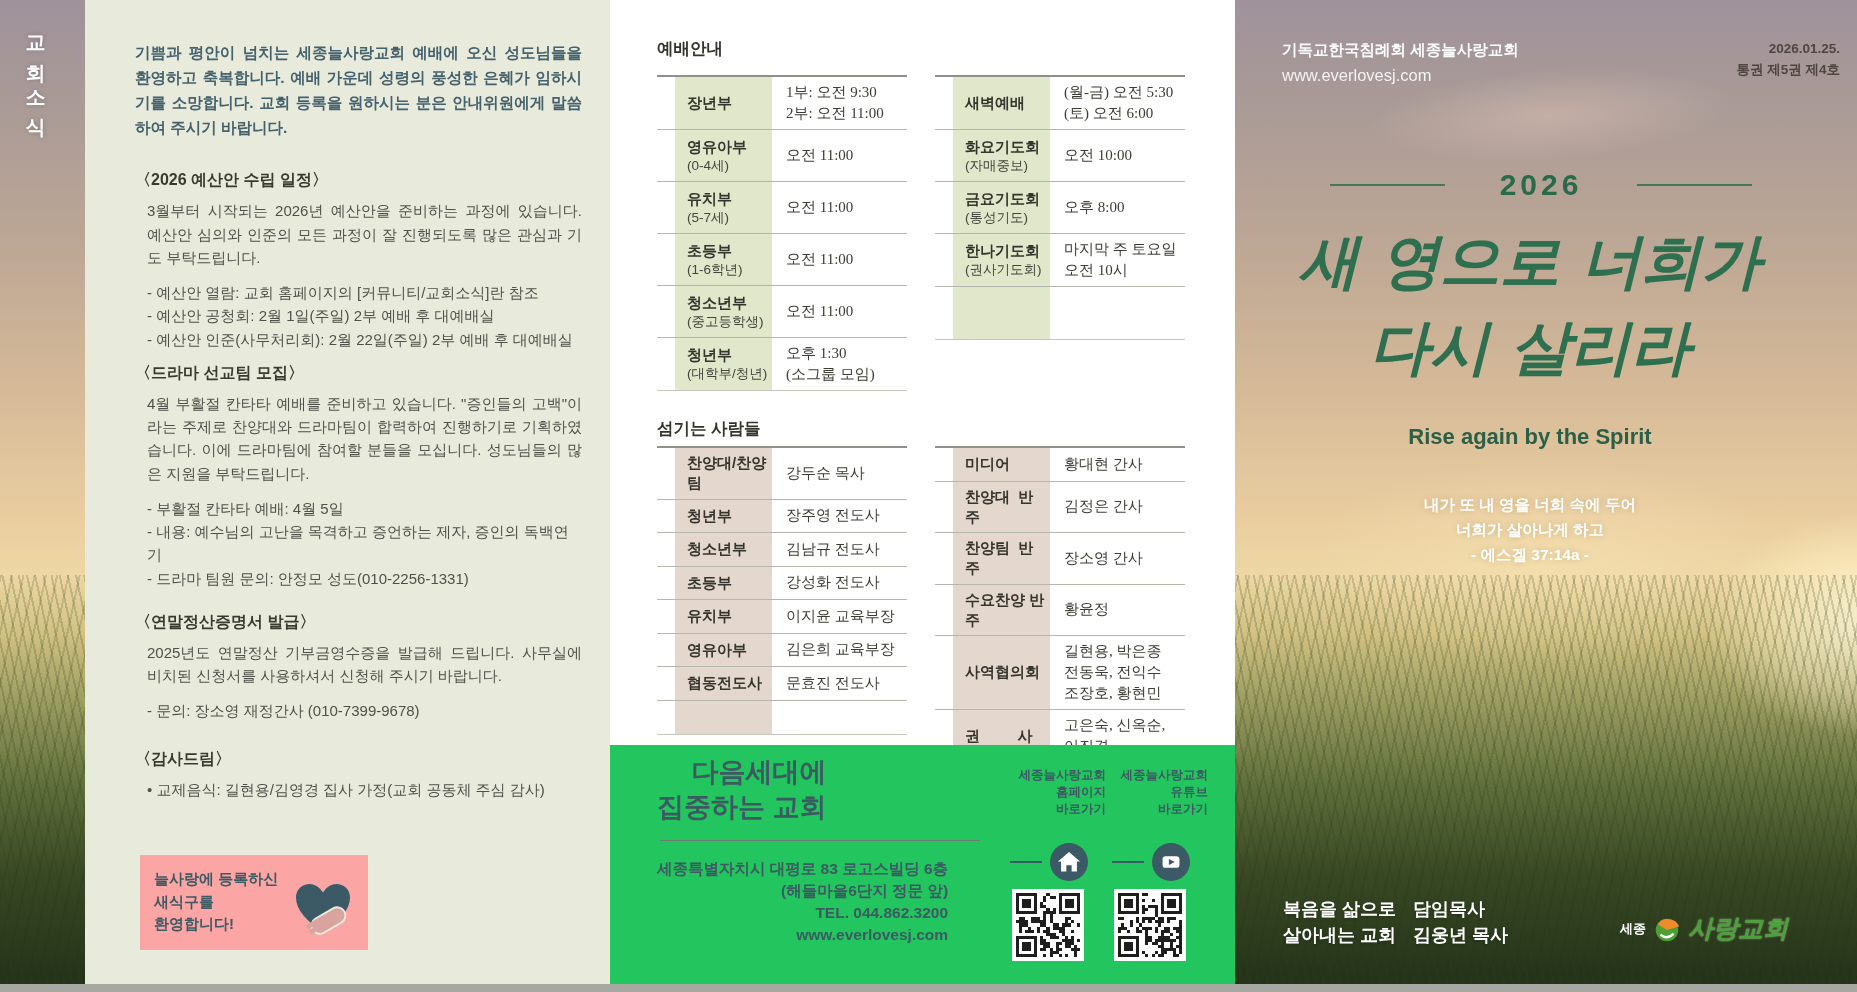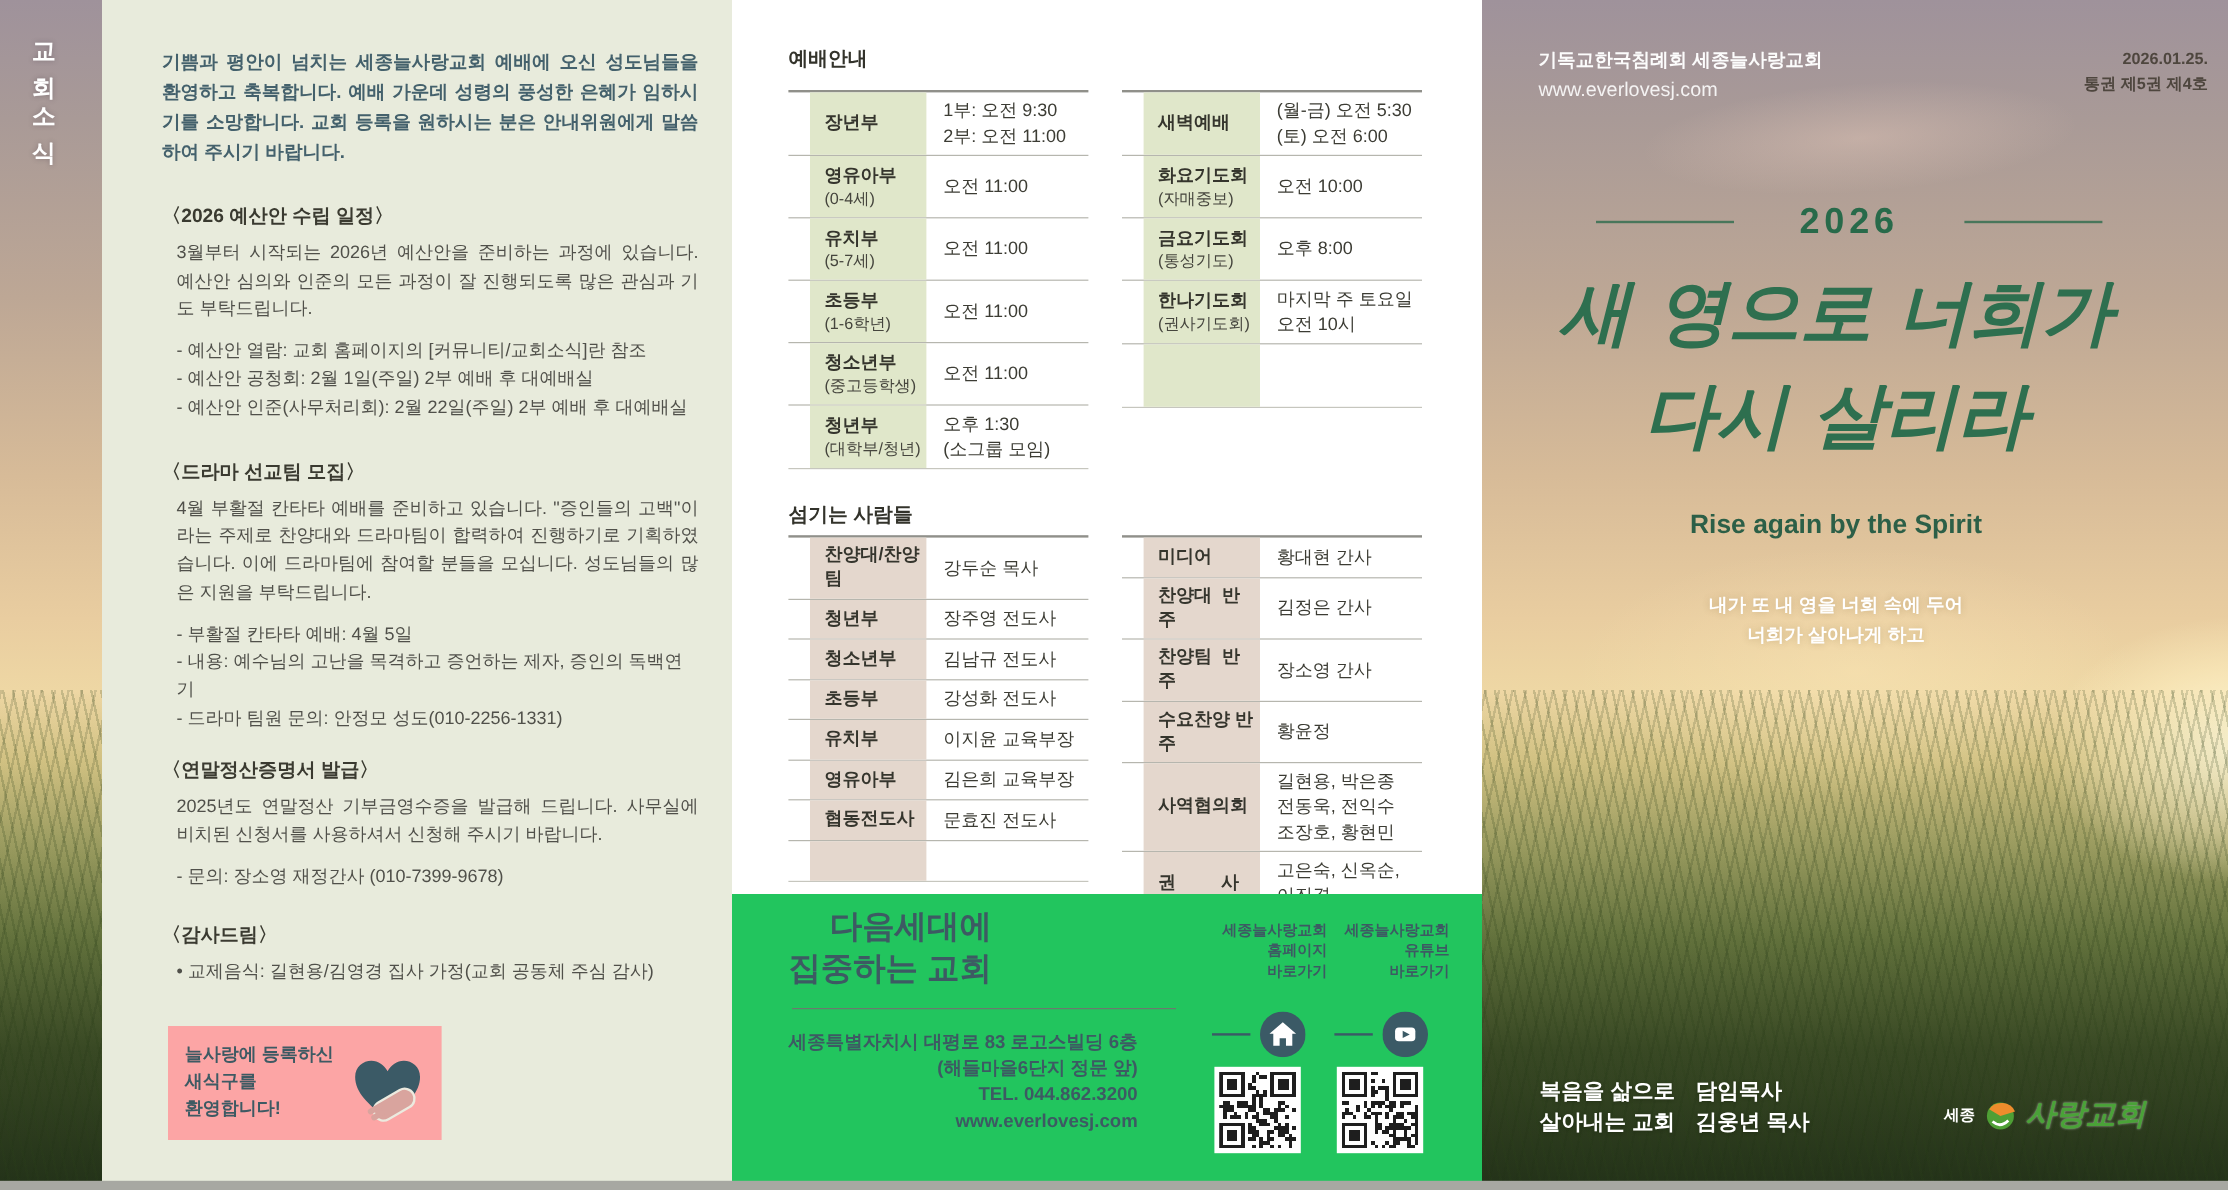--- a/index.html
+++ b/index.html
@@ -25,21 +25,21 @@
   .spine{position:absolute;left:0;top:0;width:85px;height:992px;}
   .vtitle{position:absolute;left:23px;top:22px;writing-mode:vertical-rl;text-orientation:upright;
     color:#ffffff;font-weight:700;font-size:20px;letter-spacing:7px;text-shadow:0 0 4px rgba(60,50,60,.35);}
 
   
   .panel-news{position:absolute;left:85px;top:0;width:525px;height:992px;background:#e8ebdc;
     padding:40px 28px 0 50px;z-index:5;}
   .greeting{margin:0;color:#44616c;font-weight:700;font-size:15.5px;line-height:1.62;text-align:justify;}
   .sec h3{margin:0 0 8px 0;font-size:16px;color:#3a3a30;font-weight:700;}
   .sec{margin-top:30px;}
-  .sec.s2{margin-top:32px;}
+  .sec.s2{margin-top:12px;}
   .sec.s3{margin-top:22px;}
   .sec.s4{margin-top:26px;}
   .sec .body{margin:0;padding-left:12px;color:#50504a;font-size:15px;line-height:1.55;text-align:justify;}
   .sec .bullets{margin-top:12px;padding-left:12px;}
   .sec .bullets div{color:#50504a;font-size:15px;line-height:1.55;}
   .welcome{position:absolute;left:55px;top:855px;width:228px;height:95px;background:#fca5a5;padding:13px 14px;}
   .welcome .wl{color:#3d5a63;font-weight:700;font-size:15px;line-height:1.5;}
   .welcome svg{position:absolute;right:14px;bottom:12px;}
 
   
@@ -52,21 +52,21 @@
   #tbl-w-left{left:47px;top:75px;}
   #tbl-w-right{left:325px;top:75px;}
   #tbl-s-left{left:47px;top:446px;}
   #tbl-s-right{left:325px;top:446px;}
   .trow{display:flex;border-bottom:1px solid #b6b6ae;}
   .trow:last-child{border-bottom:none;}
   .tbl .tlabel{width:97px;padding:5px 4px 5px 12px;display:flex;flex-direction:column;justify-content:center;margin-left:18px;}
   .tbl .tval{flex:1;padding:5px 2px 5px 14px;display:flex;flex-direction:column;justify-content:center;}
   .tbl .lmain{font-weight:700;color:#35352d;font-size:15px;line-height:1.35;white-space:pre-wrap;}
   .tbl .lsub{font-weight:400;color:#45453d;font-size:13.5px;line-height:1.3;}
-  .tbl .tval div{color:#3c3c34;font-size:15px;line-height:1.4;}
+  .tbl .tval div{color:#3c3c34;font-size:15px;line-height:1.4;font-family:Liberation Serif, serif;}
   .tbl.green .tlabel{background:#e0e7ca;}
   .tbl.beige .tlabel{background:#e4d7cd;}
   .tbl.worship .trow{min-height:52px;}
   .tbl.serv .trow{min-height:33.5px;}
 
   
   .mid-footer{position:absolute;left:0;right:0;top:745px;height:247px;background:#22c55e;text-align:right;}
   .slogan-mid{position:absolute;left:47px;top:10px;margin:0;color:#3d5a63;font-size:27px;line-height:1.3;font-weight:700;}
   .mid-rule{position:absolute;left:50px;top:95px;width:320px;height:0;border-top:1.5px solid #6b7a6e;}
   .addr{position:absolute;left:47px;top:113px;color:#3d5a63;font-weight:700;font-size:15.5px;line-height:22px;}
@@ -716,20 +716,21 @@
 
     <div class="cal-title">
       <div>새 영으로 너희가</div>
       <div>다시 살리라</div>
     </div>
     <div class="cover-sub">Rise again by the Spirit</div>
 
     <div class="verse">
       <div>내가 또 내 영을 너희 속에 두어</div>
       <div>너희가 살아나게 하고</div>
+      <div>- 에스겔 37:14a -</div>
     </div>
 
     <div class="cover-slogan">
       <div>복음을 삶으로</div>
       <div>살아내는 교회</div>
     </div>
     <div class="pastor">
       <div>담임목사</div>
       <div>김웅년 목사</div>
     </div>

